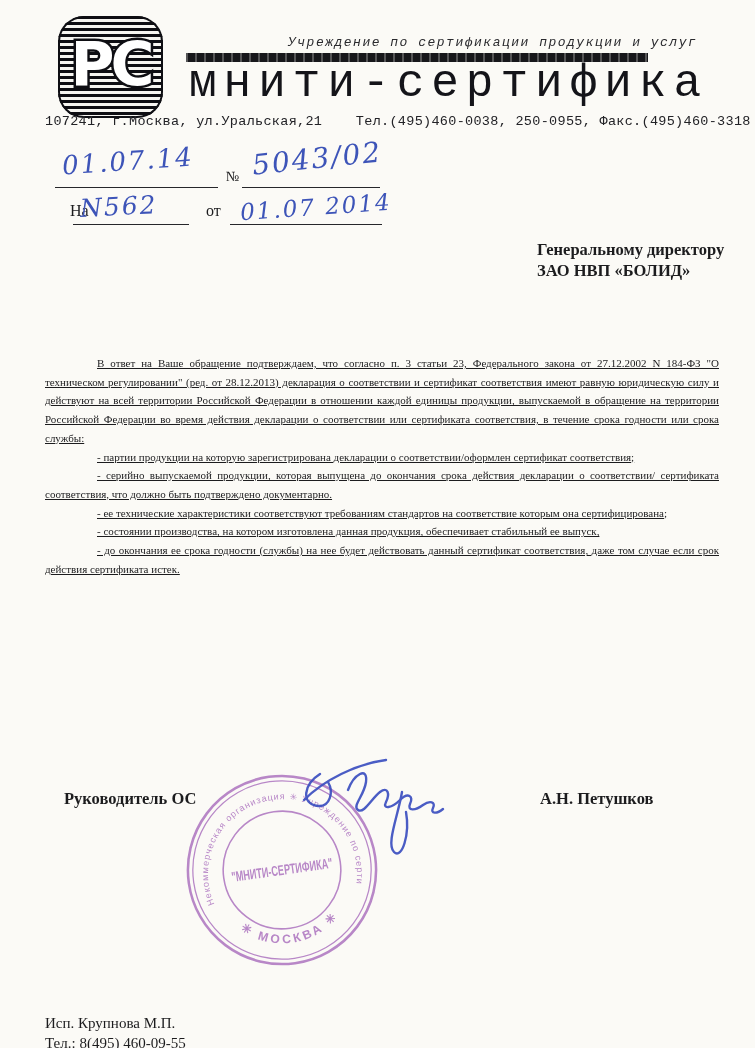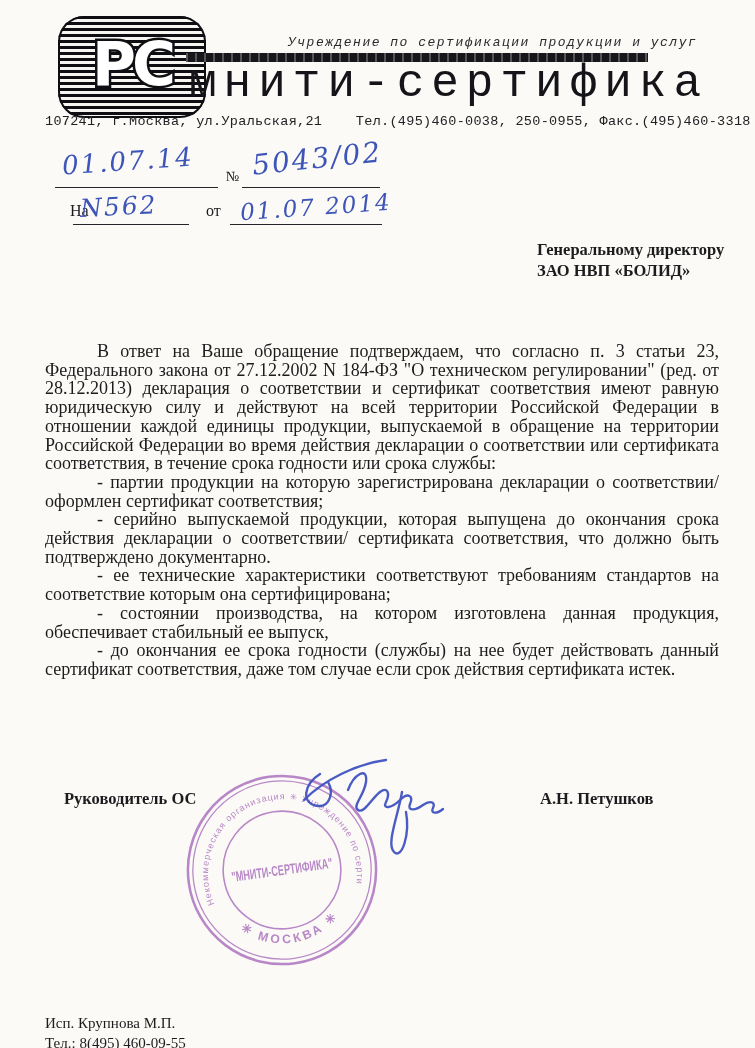--- a/index.html
+++ b/index.html
@@ -5,21 +5,21 @@
   html,body{margin:0;padding:0;}
   body{
     width:755px;height:1048px;position:relative;overflow:hidden;
     background:#fbfaf6;color:#1c1c1e;
     font-family:"Liberation Serif", serif;
   }
   .abs{position:absolute;}
 
   
   .logo{
-    left:58px;top:16px;width:148px;height:102px;border-radius:26px;
+    left:58px;top:16px;width:105px;height:102px;border-radius:26px;
     background:repeating-linear-gradient(180deg,#0e0e13 0 3px,#f6f5f1 3px 6px);
     display:flex;align-items:center;justify-content:center;
     box-shadow:0 0 0 2px #0e0e13 inset;
   }
   .logo-letters{
     font-family:"DejaVu Sans",sans-serif;font-weight:bold;font-size:60px;
     color:#ffffff;letter-spacing:-4px;
     -webkit-text-stroke:5px #0e0e13;paint-order:stroke fill;
     transform:translateY(-3px);
   }
@@ -49,22 +49,22 @@
     color:#3d54b8;letter-spacing:2px;white-space:pre;
   }
   .rule{border-bottom:1.6px solid #26262a;height:0;}
   .print-label{font-size:16px;color:#1c1c1e;}
 
   
   .recipient{left:537px;top:239px;font-weight:bold;font-size:16.5px;line-height:21px;}
 
   
   .letter-body{
-    left:45px;top:342px;width:674px;
-    font-size:18px;line-height:18.7px;text-align:justify;
+    left:45px;top:354px;width:674px;
+    font-size:11px;line-height:18.7px;text-align:justify;text-decoration:underline;
   }
   .letter-body p{margin:0;text-indent:52px;}
 
   
   .sig-label{left:64px;top:789px;font-weight:bold;font-size:16.5px;}
   .sig-name{left:540px;top:789px;font-weight:bold;font-size:16.5px;}
 
   .stamp-svg{left:184px;top:772px;transform:rotate(-8deg);opacity:.93;}
   .signature-svg{left:290px;top:748px;}
 

